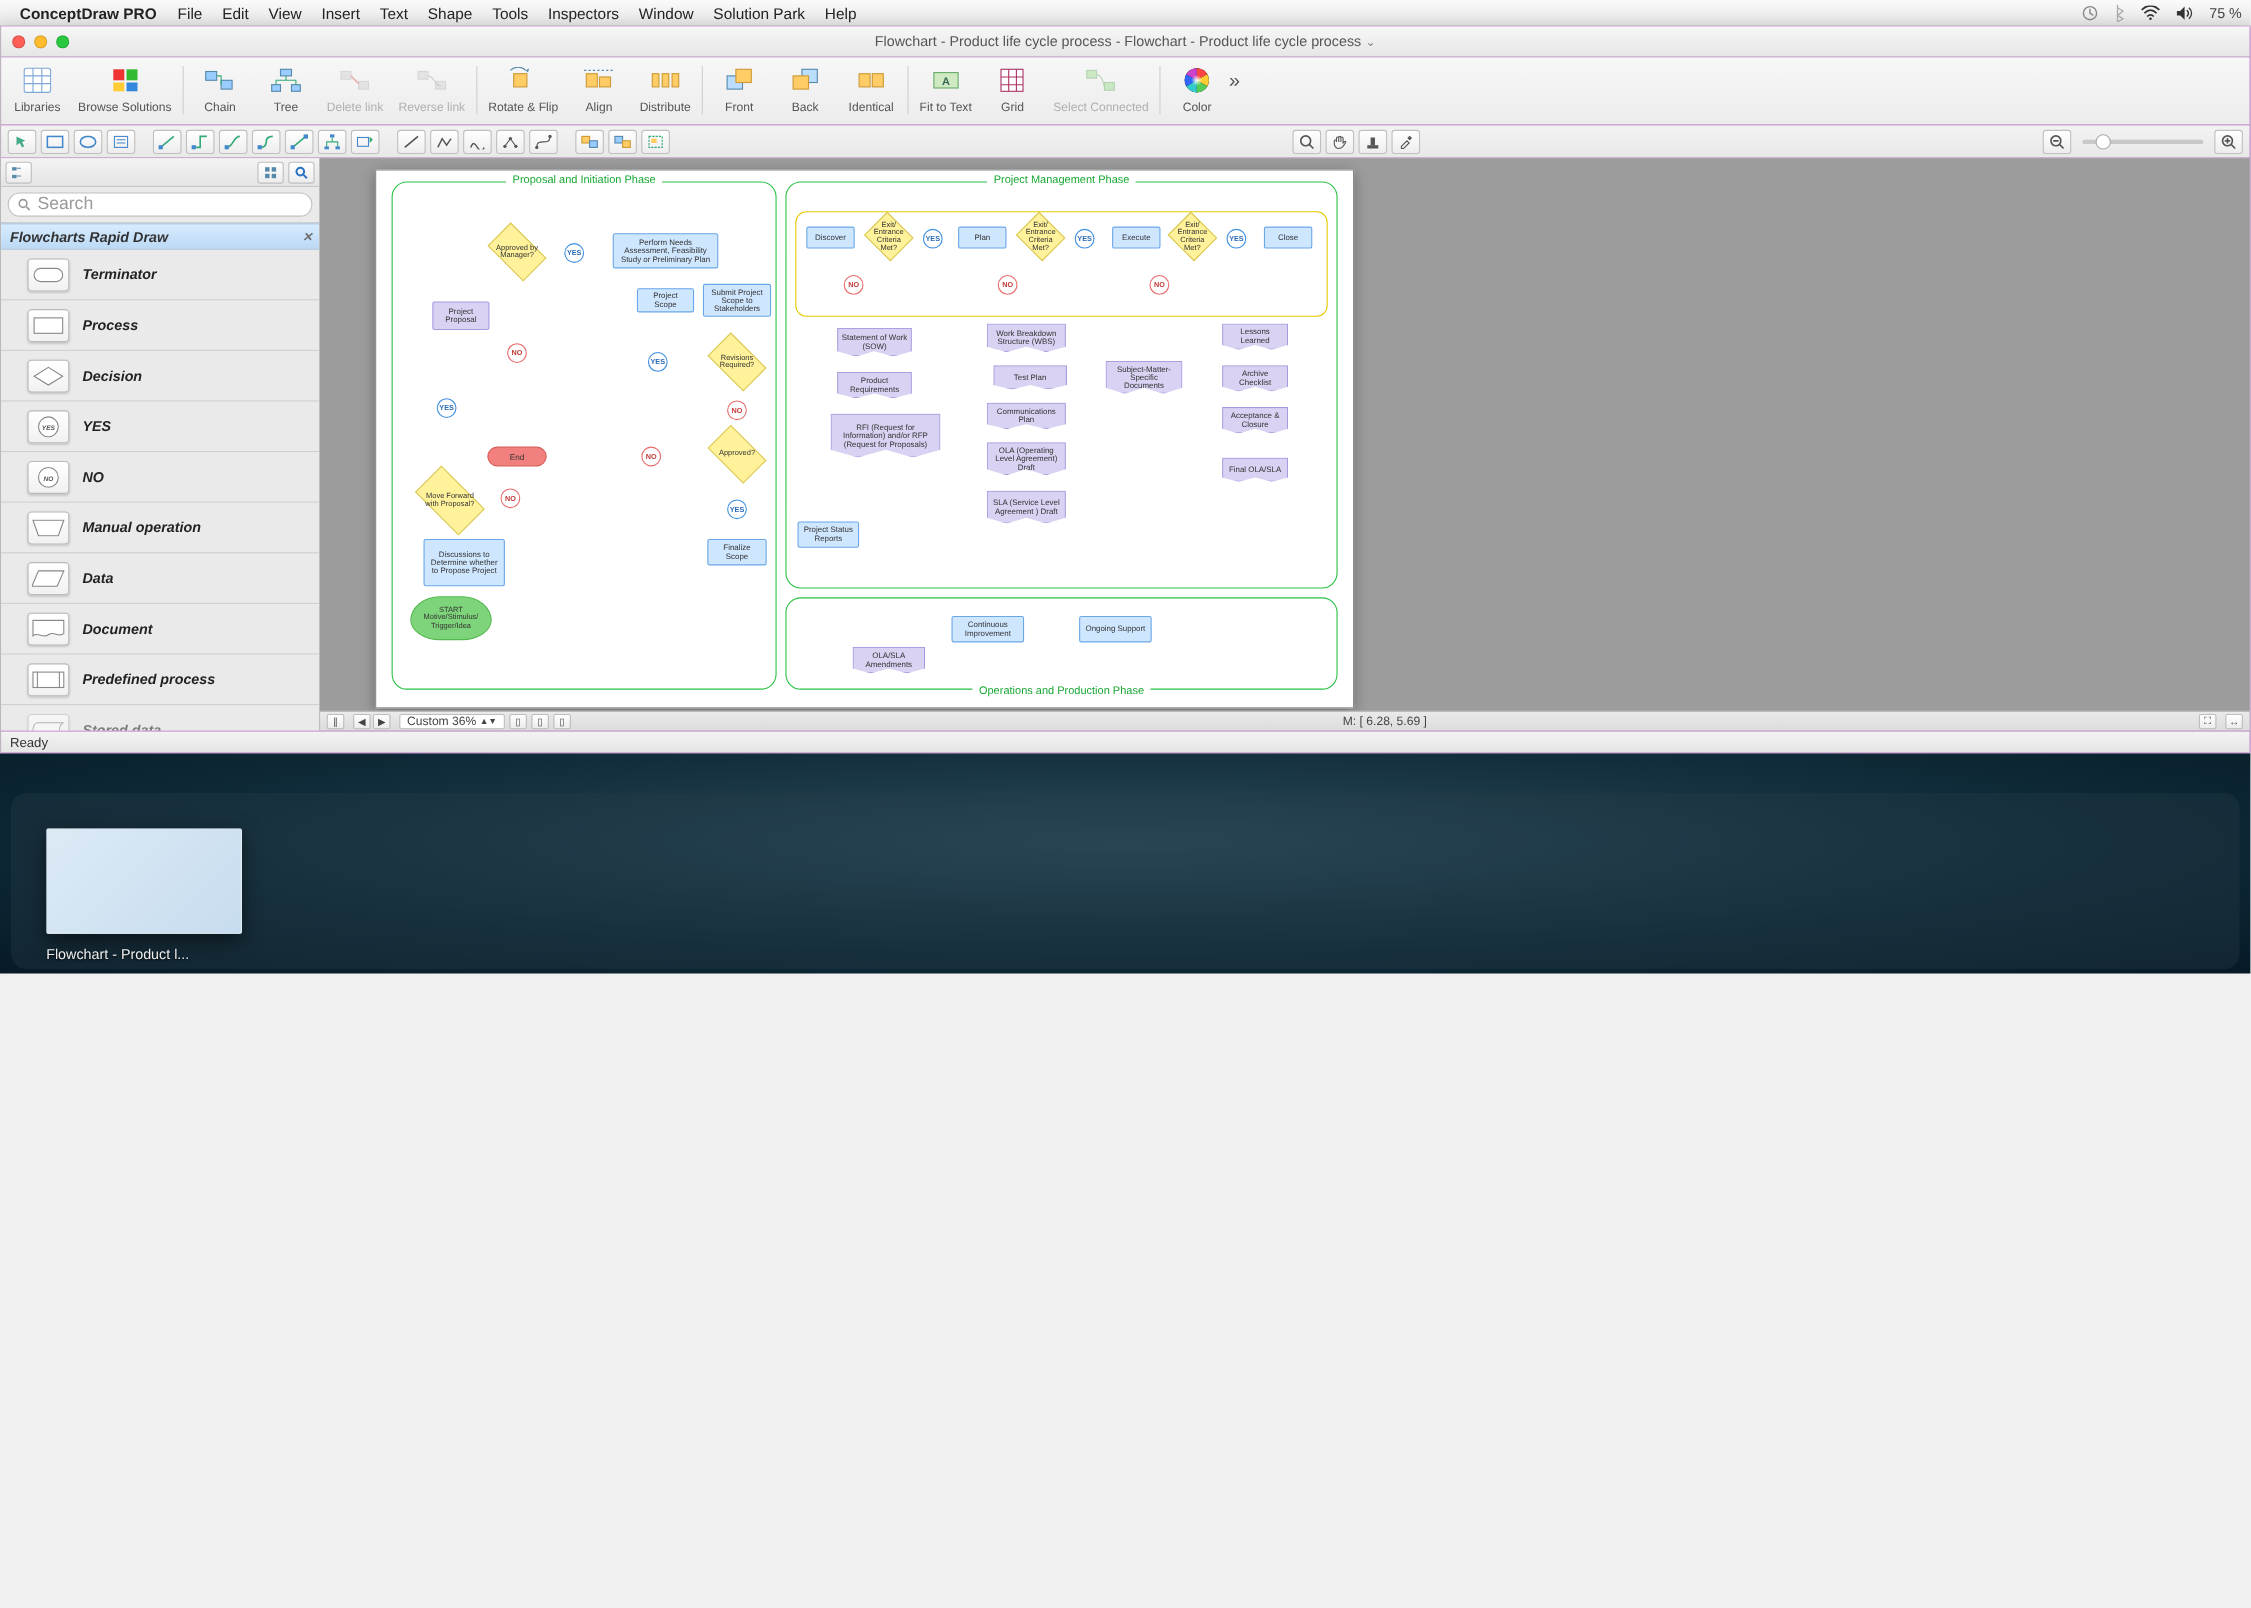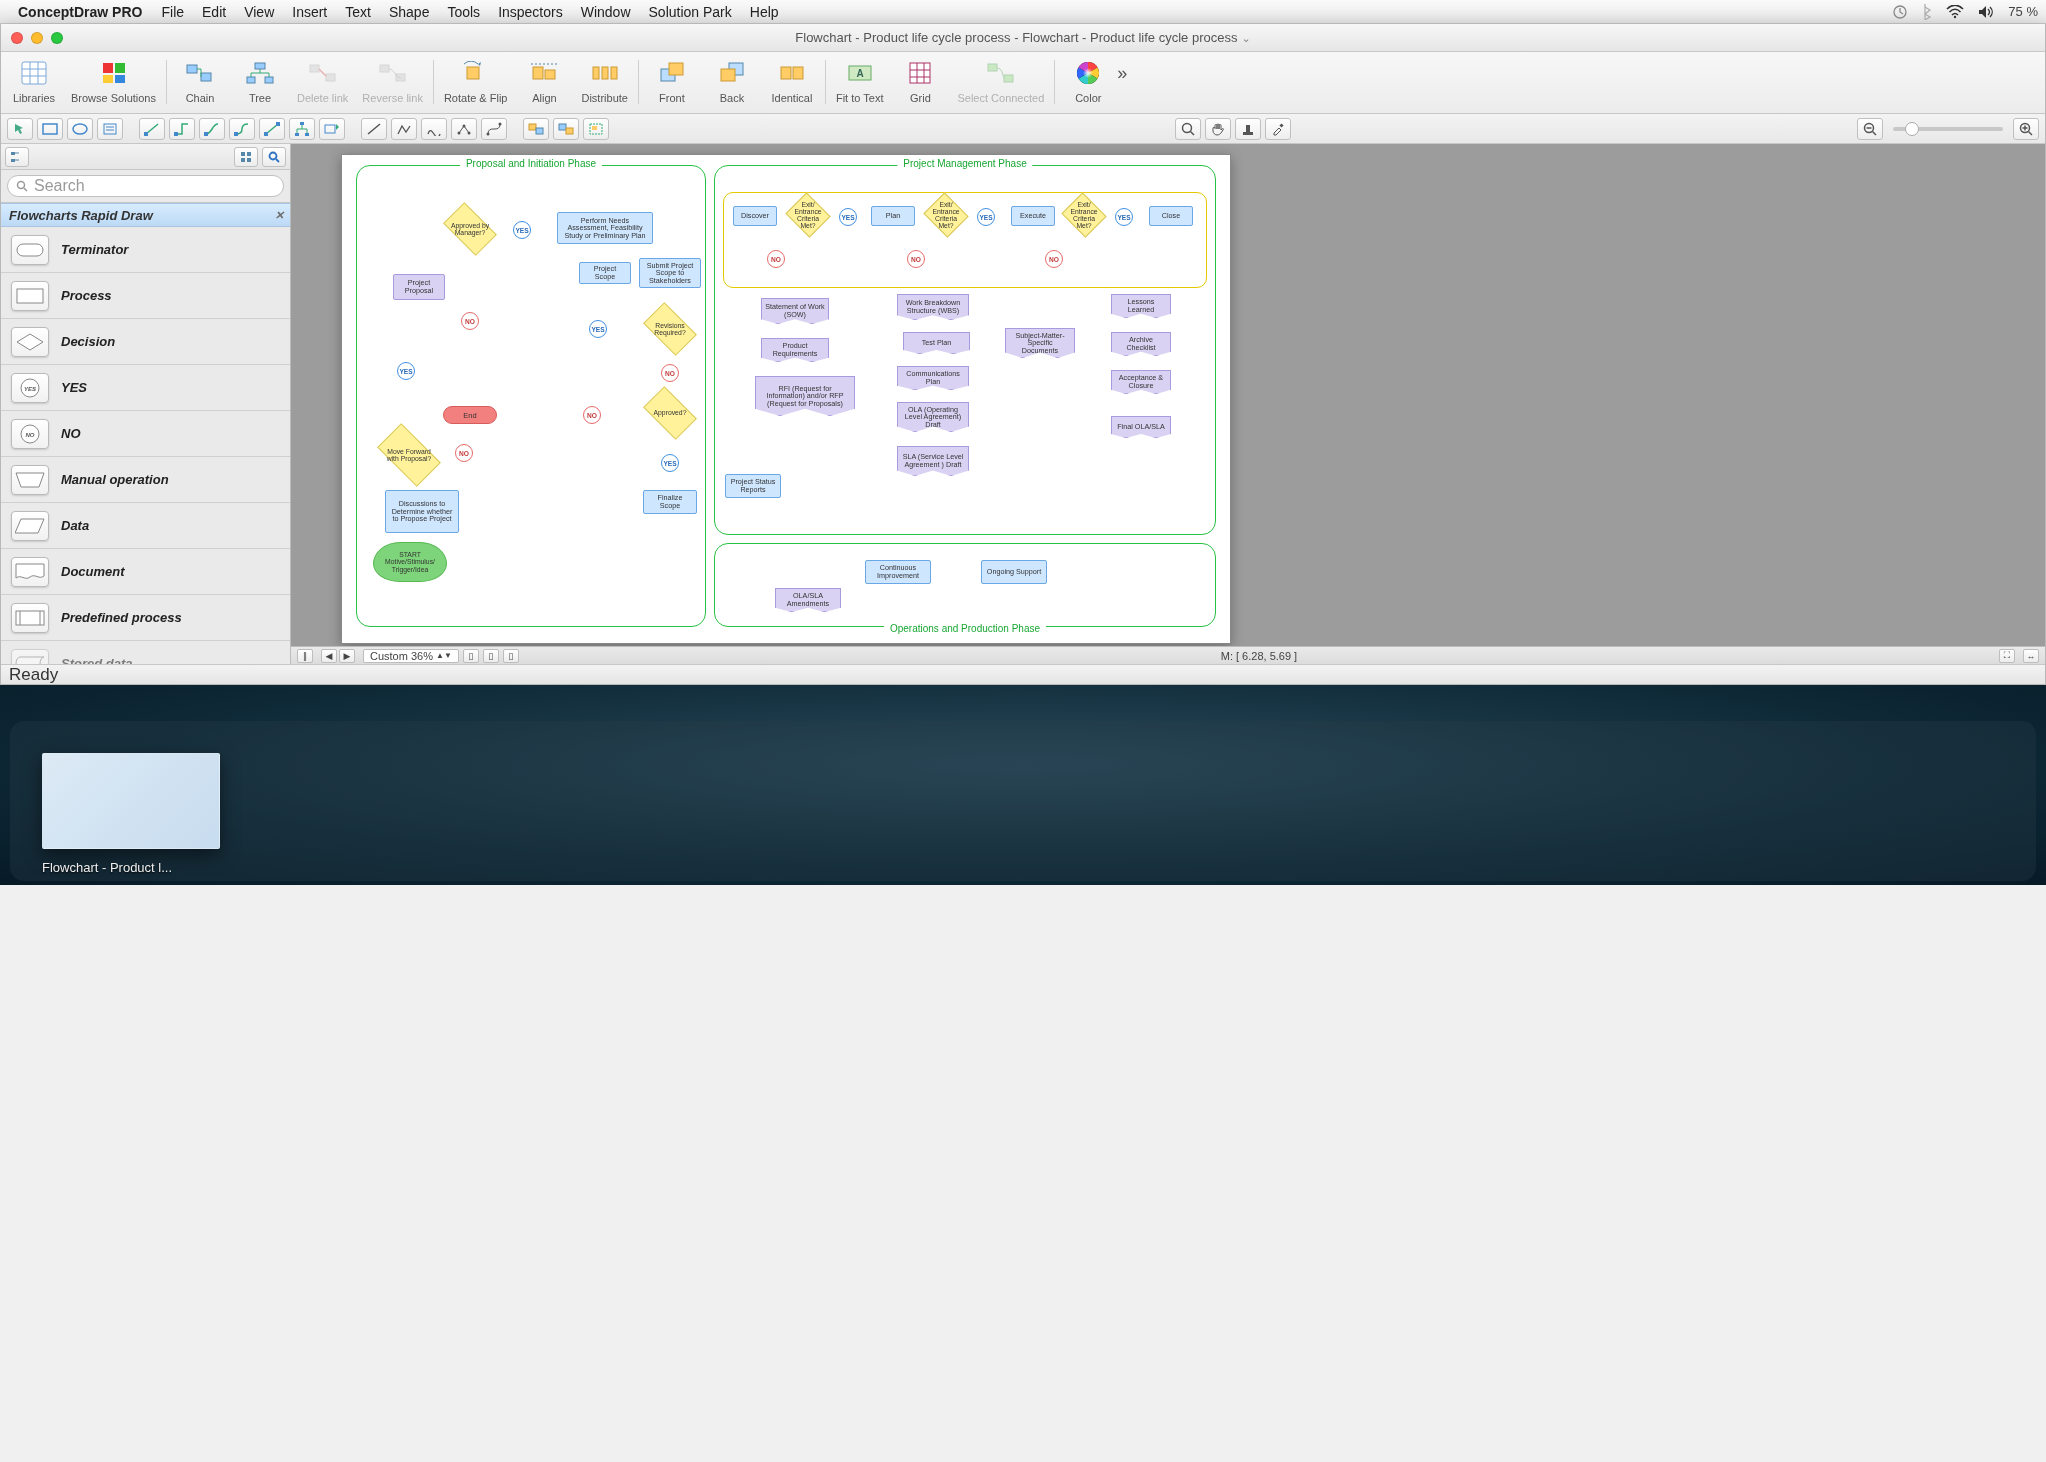--- a/index.html
+++ b/index.html
@@ -47,21 +47,21 @@
 .sidebar { width: 290px; background: #eaeaea; border-right: 1px solid #bcbcbc; display: flex; flex-direction: column; }
 .side-tabs { height: 26px; background: linear-gradient(#f3f3f3,#e5e5e5); border-bottom:1px solid #c7c7c7; display:flex; align-items:center; padding:0 4px; gap:4px;}
 .side-tab { width:24px; height:20px; border:1px solid #c0c0c0; border-radius:3px; background:linear-gradient(#fff,#ececec); display:flex; align-items:center; justify-content:center; font-size:11px; color:#2b72c4;}
 .side-tabs .grow { flex:1; }
 .search-row { padding:5px 6px; border-bottom:1px solid #c7c7c7; }
 .search-box { display:flex; align-items:center; height:22px; border:1px solid #c0c0c0; border-radius:11px; background:#fff; padding:0 8px; color:#9a9a9a; font-size:16px; gap:6px;}
 .search-box svg { flex:none; }
 .lib-header { height:24px; background: linear-gradient(#d7ecff,#bcd9f5); border-top:1px solid #a7c4e2; border-bottom:1px solid #a7c4e2; display:flex; align-items:center; padding:0 8px; font-size:13px; font-style:italic; font-weight:600; color:#333; position:relative;}
 .lib-header .close { position:absolute; right:6px; color:#6d6d6d; font-size:11px; }
 .lib-list { flex:1; overflow:hidden; }
-.lib-item { display:flex; align-items:center; gap:12px; height:46px; padding:0 10px; border-bottom:1px solid #d0d0d0; font-size:13px; font-weight:700; font-style:italic; color:#222; }
+.lib-item { display:flex; align-items:center; gap:12px; height:46px; padding:0 24px; border-bottom:1px solid #d0d0d0; font-size:13px; font-weight:700; font-style:italic; color:#222; }
 .lib-shape { width:38px; height:30px; border:1px solid #bababa; border-radius:4px; background:linear-gradient(#ffffff,#f1f1f1); box-shadow: inset 0 1px 1px #fff, 0 1px 2px rgba(0,0,0,.15); display:flex; align-items:center; justify-content:center; }
 
 
 .canvas-col { flex:1; display:flex; flex-direction:column; background:#9f9f9f; }
 .canvas-scroll { flex:1; background:#9c9c9c; padding: 10px 24px 10px 50px; overflow:hidden; }
 .page { width: 890px; height: 490px; background:#fff; border:1px solid #888; box-shadow: 0 3px 12px rgba(0,0,0,.3); position:relative; font-size:8px; color:#333; }
 .phase { position:absolute; border:1.6px solid #28c143; border-radius:14px; }
 .phase .ph-title { position:absolute; top:-8px; left:50%; transform:translateX(-50%); background:#fff; padding:0 6px; font-size:10px; color:#18a733; }
 .phase.p1 { left:14px; top:10px; width:350px; height:462px; }
 .phase.p2 { left:372px; top:10px; width:502px; height:370px; }
@@ -79,21 +79,21 @@
 .endpill { position:absolute; width:54px; height:18px; background:#f2807e; border:1px solid #d85c5a; border-radius:9px; display:flex; align-items:center; justify-content:center; font-size:7.5px;}
 .cloud { position:absolute; width:74px; height:40px; background:#7ed47a; border:1px solid #55b851; border-radius:40% 40% 40% 40% / 60% 60% 50% 50%; display:flex; align-items:center; justify-content:center; text-align:center; font-size:6.8px; padding:3px; line-height:1.05;}
 .pan-strip { height: 18px; background: linear-gradient(#eaeaea,#dcdcdc); border-top:1px solid #bcbcbc; display:flex; align-items:center; font-size:11px; color:#444; gap:8px; padding:0 6px;}
 .pan-strip .nav { display:flex; gap:2px; }
 .pan-strip .navbtn { width:16px; height:14px; border:1px solid #bdbdbd; background:linear-gradient(#fff,#ececec); border-radius:2px; display:flex; align-items:center; justify-content:center; font-size:9px;}
 .pan-strip .zoom { display:flex; align-items:center; gap:4px; }
 .pan-strip .zbox { border:1px solid #bdbdbd; background:#fff; height:14px; padding:0 6px; display:flex; align-items:center; border-radius:2px;}
 .pan-strip .grow { flex:1; text-align:center; }
 
 
-.statusbar { height:20px; background:linear-gradient(#f3f3f3,#e5e5e5); border-top:1px solid #c7c7c7; display:flex; align-items:center; font-size:17px; color:#333; padding:0 8px;}
+.statusbar { height:20px; background:linear-gradient(#f3f3f3,#e5e5e5); border-top:1px solid #c7c7c7; display:flex; align-items:center; font-size:12px; color:#333; padding:0 8px;}
 
 
 .dock-area { height:200px; background:radial-gradient(ellipse at 50% 40%, #2a4a5c 0%, #0f2a38 60%, #061a26 100%); position:relative; }
 .dock-thumb { position:absolute; left:42px; bottom:36px; width:178px; height:96px; background:linear-gradient(135deg,#dceaf5,#c7dcef); border:1px solid rgba(255,255,255,.25); box-shadow:0 6px 18px rgba(0,0,0,.5); border-radius:2px; }
 .dock-label { position:absolute; left:42px; bottom:10px; color:#eee; font-size:13px; text-shadow:0 1px 2px #000;}
 .dock-strip { position:absolute; left:10px; right:10px; bottom:4px; height:160px; border-radius:14px; background:rgba(40,60,72,.35);}
 
 
 .ic { display:block; }
 

